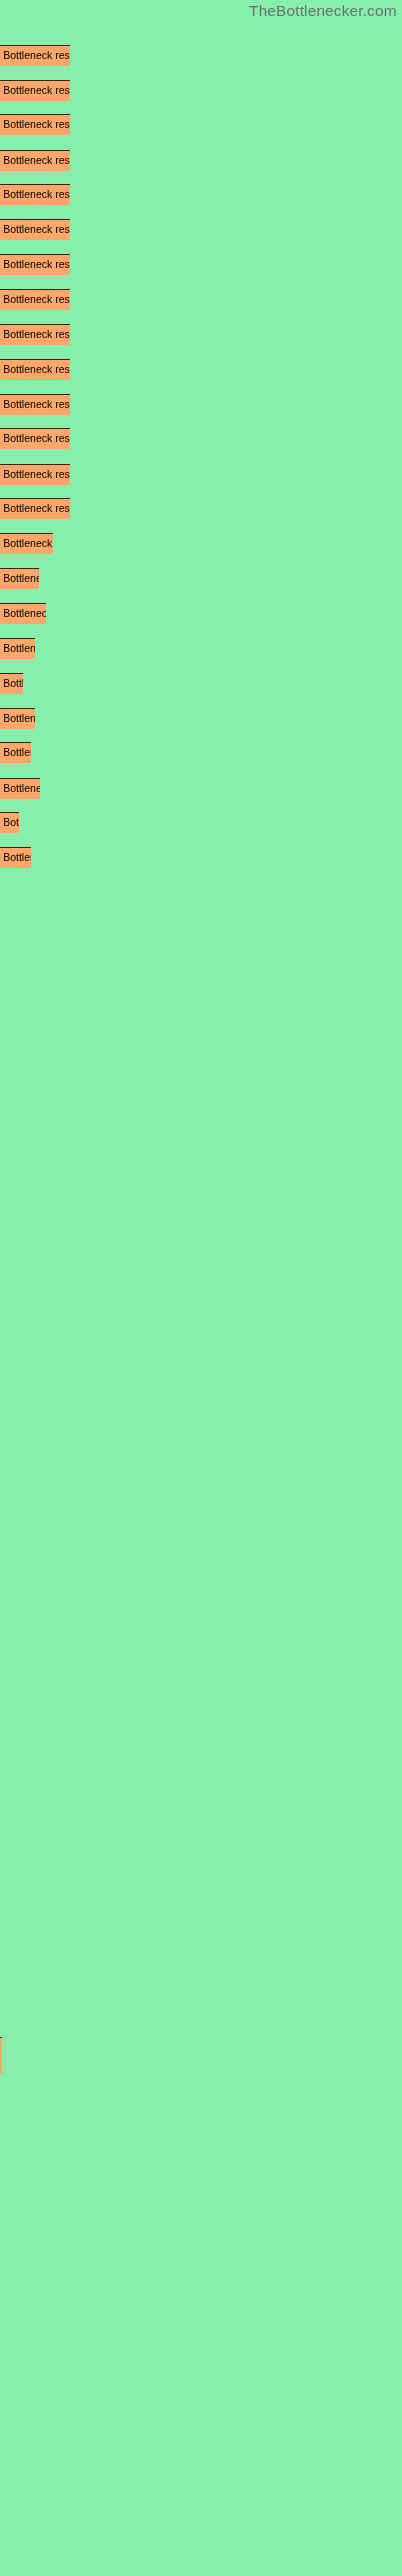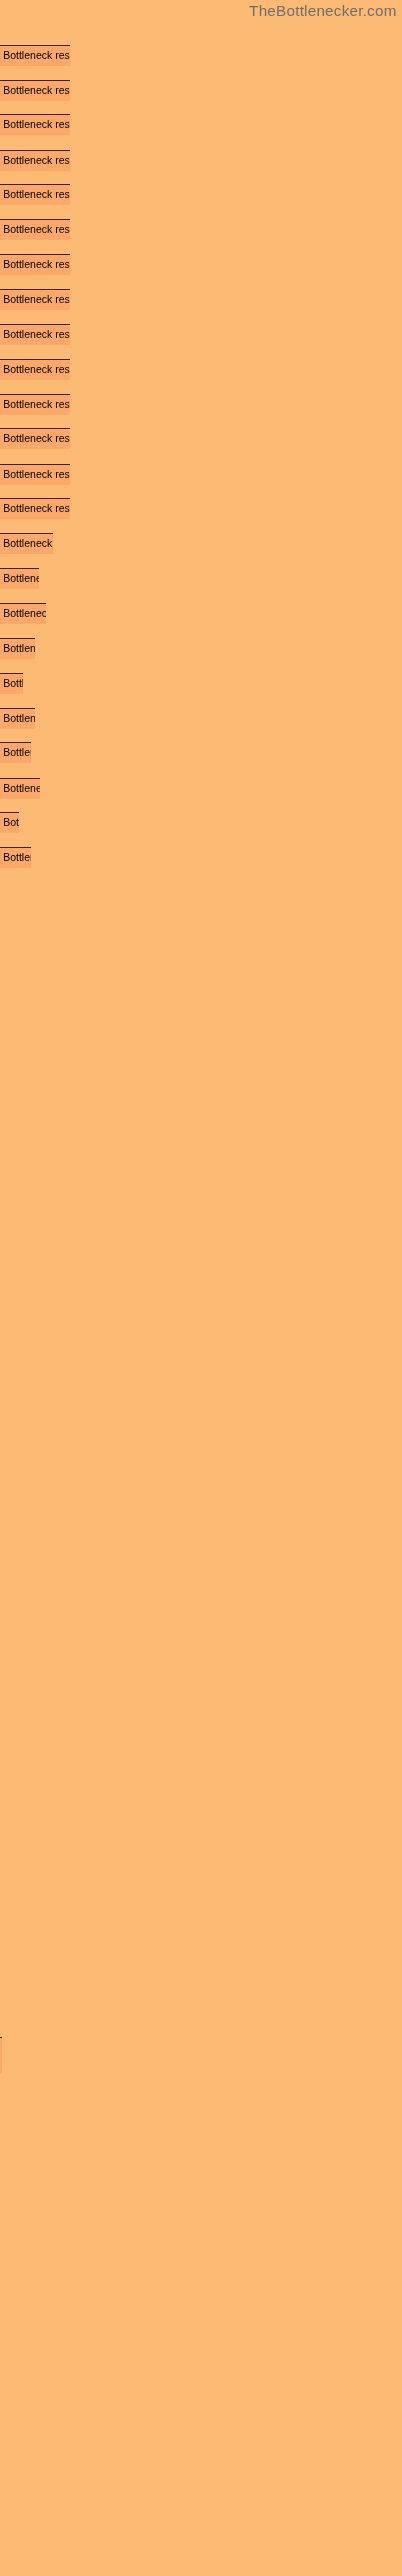--- a/index.html
+++ b/index.html
@@ -8,21 +8,21 @@
     background: #000000;
   }
   body {
     font-family: "Liberation Sans", sans-serif;
     -webkit-font-smoothing: antialiased;
   }
   #canvas {
     position: relative;
     width: 403px;
     height: 2576px;
-    background: #fdba74;
+    background: #86efac;
     overflow: hidden;
   }
   #watermark {
     position: absolute;
     top: 1.6px;
     right: 6.4px;
     font-family: "Liberation Sans", sans-serif;
     font-size: 15.3px;
     color: #6e6e6e;
     letter-spacing: 0.2px;

